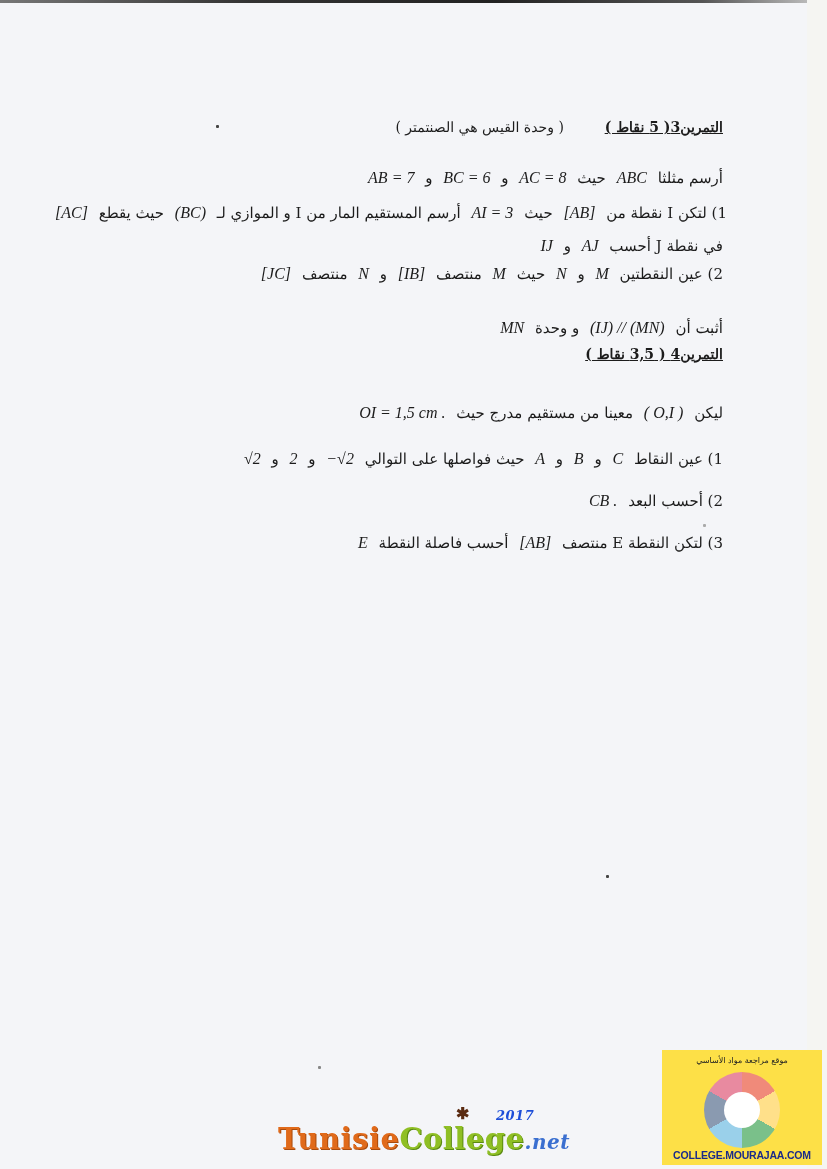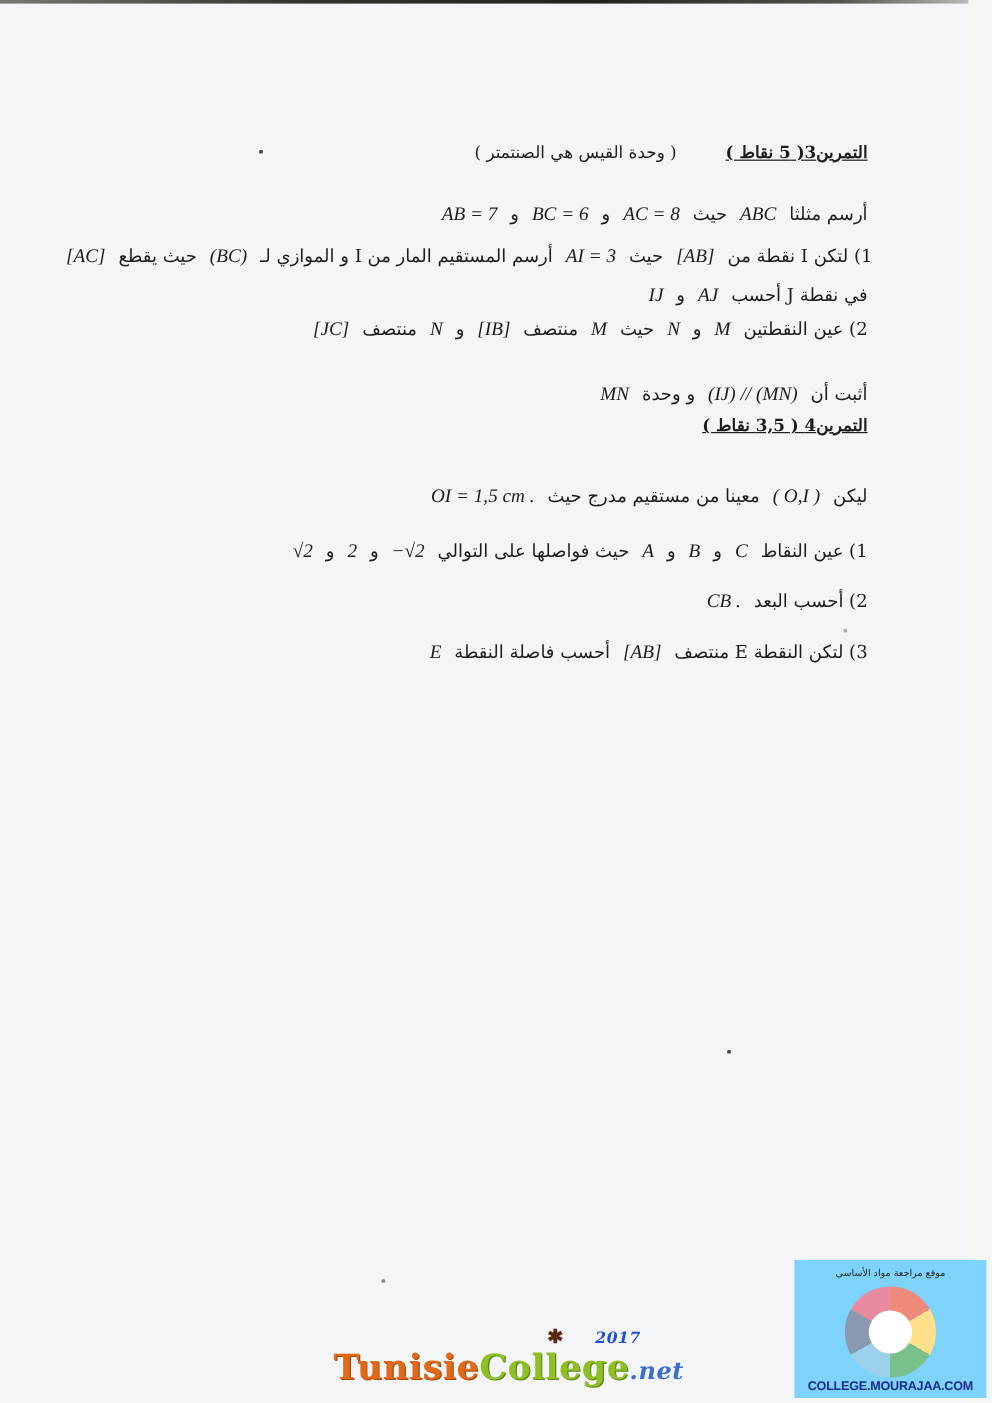--- a/index.html
+++ b/index.html
@@ -36,21 +36,21 @@
     letter-spacing: 0.5px;
   }
   .logo-tc .t1 { color: #e06a1a; text-shadow: 1px 1px 0 #a84a0c; text-align: center; }
   .logo-tc .t2 { color: #8fbf24; text-shadow: 1px 1px 0 #5a8a10; }
   .logo-tc .t3 { color: #3a6fd0; font-size: 20px; font-style: italic; }
   .logo-tc .year {
     position: absolute; left: 218px; top: -14px; font-size: 13px; font-style: italic; color: #1d4ed8;
   }
   .palm { position: absolute; left: 178px; top: -18px; font-size: 16px; color: #5a2a10; }
   .logo-cm {
-    position: absolute; left: 662px; top: 1050px; width: 160px; height: 115px; background: #7dd3fc;
+    position: absolute; left: 662px; top: 1050px; width: 160px; height: 115px; background: #fde047;
   }
   .ring {
     position: absolute; left: 42px; top: 22px; width: 76px; height: 76px; border-radius: 50%;
     background: conic-gradient(#f08a7a 0 60deg, #ffe08a 60deg 120deg, #7ac08a 120deg 180deg, #9ad0ea 180deg 240deg, #8a9ab0 240deg 300deg, #e88aa0 300deg 360deg);
   }
   .ring::after {
     content: ""; position: absolute; left: 20px; top: 20px; width: 36px; height: 36px; border-radius: 50%; background: #fff;
   }
   .arc-text {
     position: absolute; left: 30px; top: 6px; width: 100px; text-align: center;

